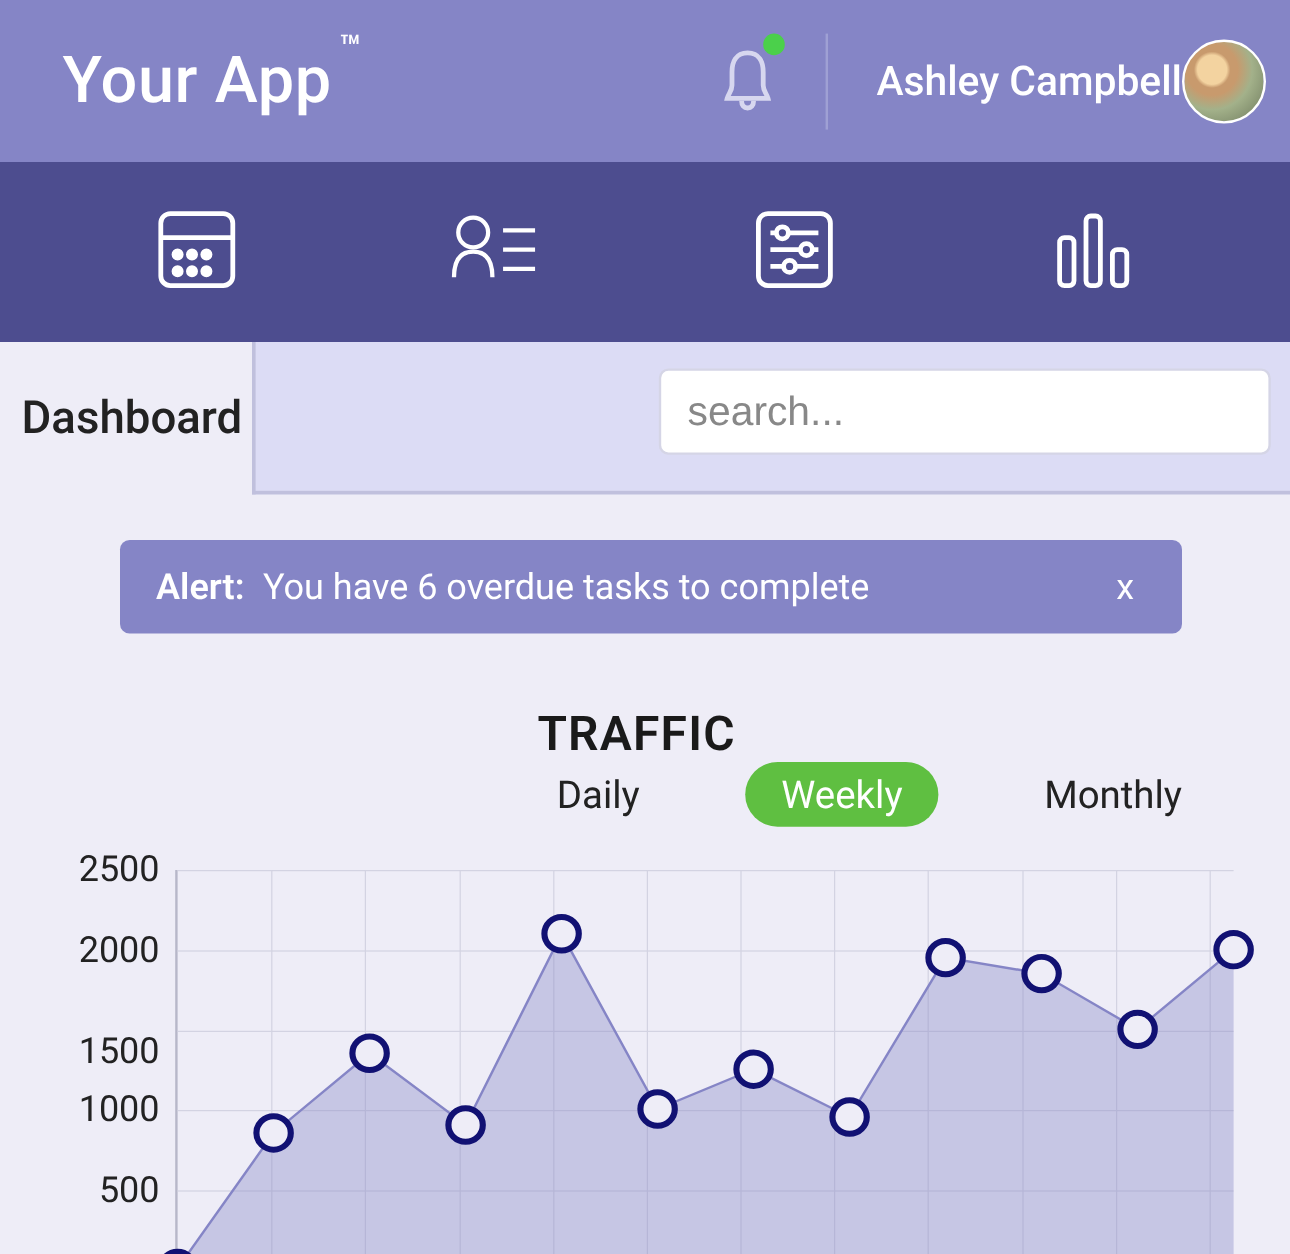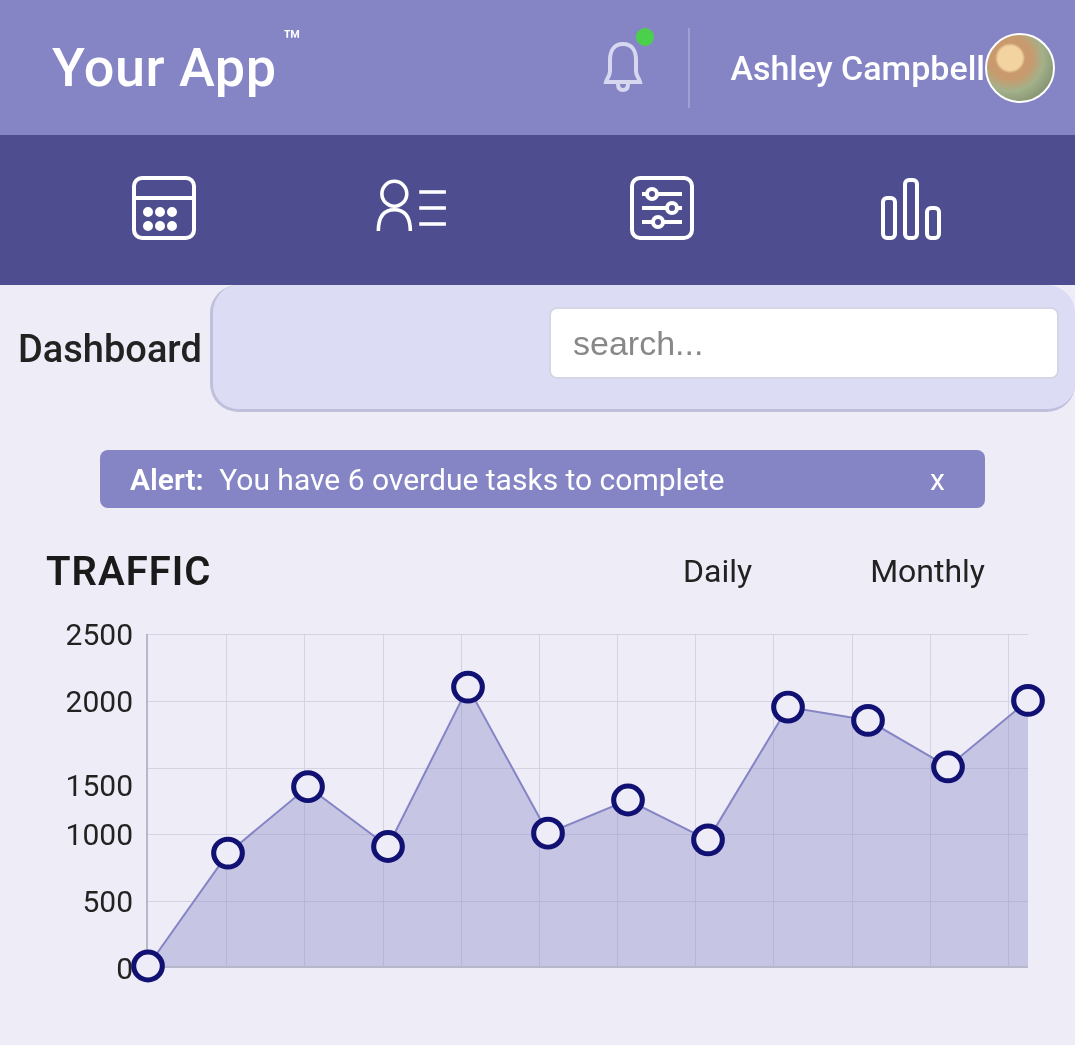--- a/index.html
+++ b/index.html
@@ -83,21 +83,20 @@
     font-weight: 500;
     color: #222;
   }
   .search-area {
     flex: 1;
     background: #dcdcf5;
     border-left: 3px solid #c0c0dd;
     border-bottom: 3px solid #c0c0dd;
     padding: 22px 16px 30px 38px;
     position: relative;
-    border-radius: 28px;
   }
   .search-input {
     width: 510px;
     float: right;
     height: 72px;
     border: 2px solid #d5d5e6;
     border-radius: 8px;
     background: #fff;
     font-size: 34px;
     padding: 0 22px;
@@ -106,40 +105,41 @@
   .search-input::placeholder { color: #888; }
 
   
   .alert-wrap {
     padding: 38px 90px 0 100px;
   }
   .alert {
     background: #8585c6;
     color: #fff;
     border-radius: 8px;
-    height: 58px;
+    height: 78px;
     display: flex;
     align-items: center;
     padding: 0 30px;
     font-size: 30px;
   }
   .alert strong { font-weight: 600; margin-right: 8px; }
   .alert-text { flex: 1; }
   .alert-close {
     font-size: 30px;
     font-weight: 400;
     cursor: pointer;
     padding: 4px 10px;
   }
 
   
   .traffic-head {
     display: flex;
     align-items: center;
-    padding: 36px 60px 0 46px;
+    padding: 60px 60px 0 46px;
+    flex-direction: column;
   }
   .traffic-title {
     font-size: 40px;
     font-weight: 600;
     letter-spacing: 1px;
     color: #1a1a1a;
   }
   .traffic-tabs {
     margin-left: auto;
     display: flex;
@@ -305,20 +305,21 @@
       <span>You have 6 overdue tasks to complete</span>
     </span>
     <span class="alert-close">x</span>
   </div>
 </div>
 
 <div class="traffic-head">
   <div class="traffic-title">TRAFFIC</div>
   <div class="traffic-tabs">
     <div class="traffic-tab">Daily</div>
+    <div class="traffic-tab active">Weekly</div>
     <div class="traffic-tab">Monthly</div>
   </div>
 </div>
 
 <div class="chart-wrap">
   <div class="chart">
     <div class="chart-y-labels" id="y-labels">
         <span style="top: 340px;">0</span>
         <span style="top: 273.2px;">500</span>
         <span style="top: 206.4px; text-align: right;">1000</span>

